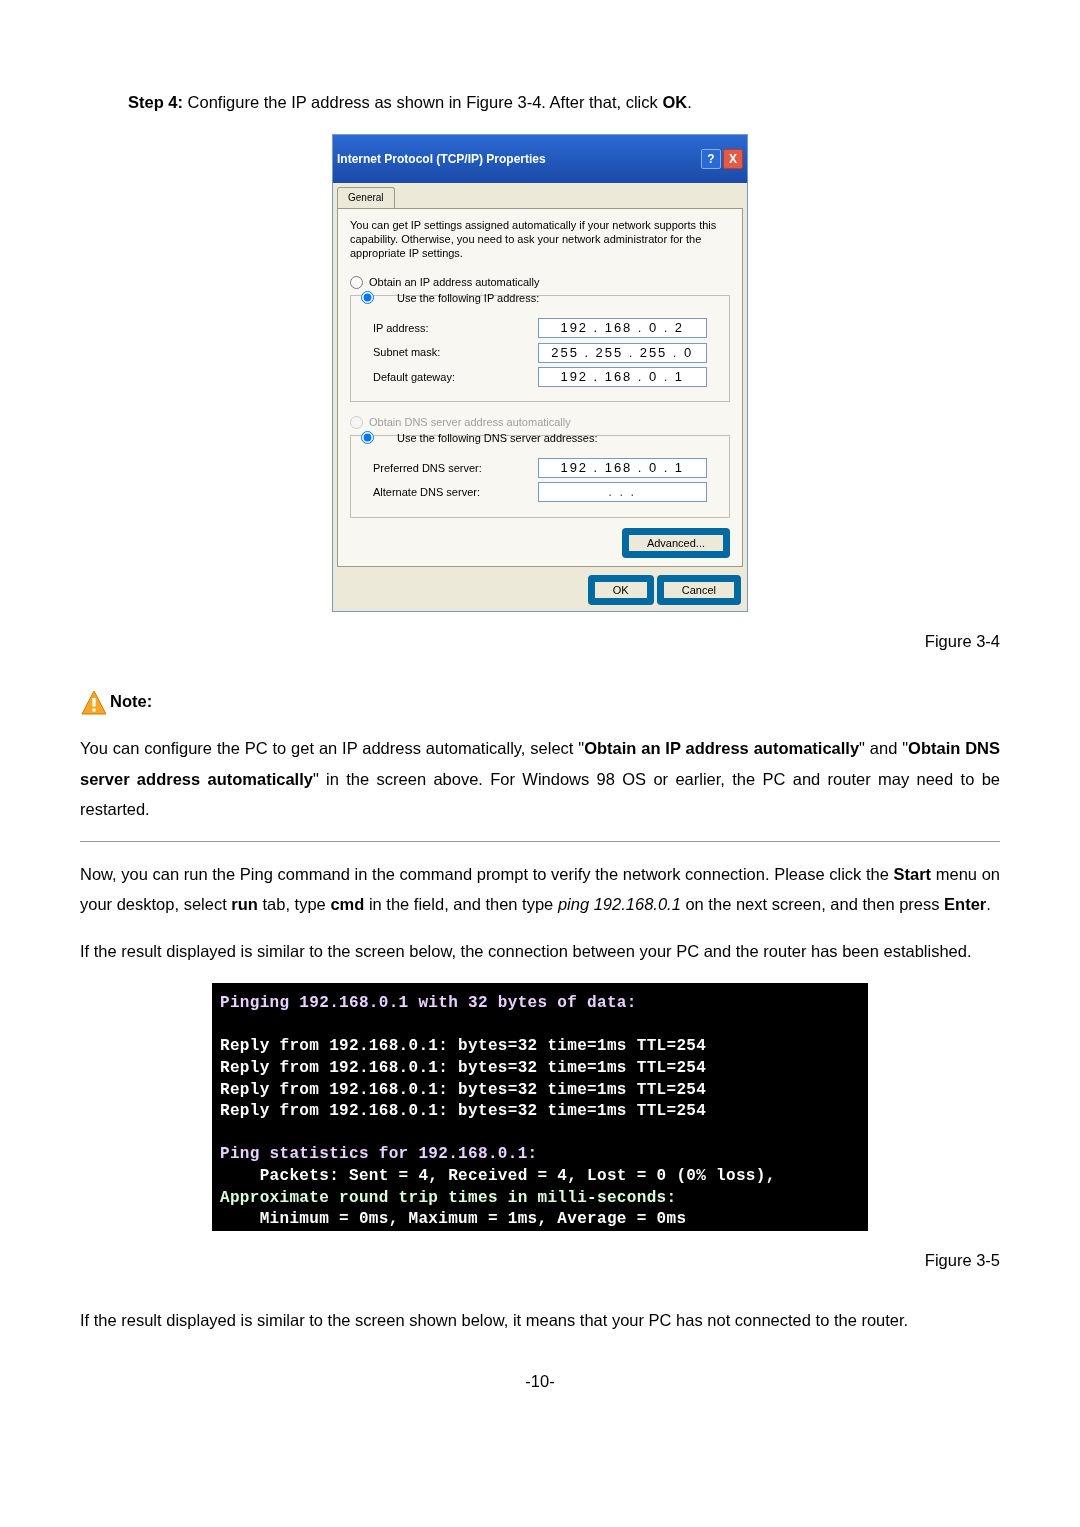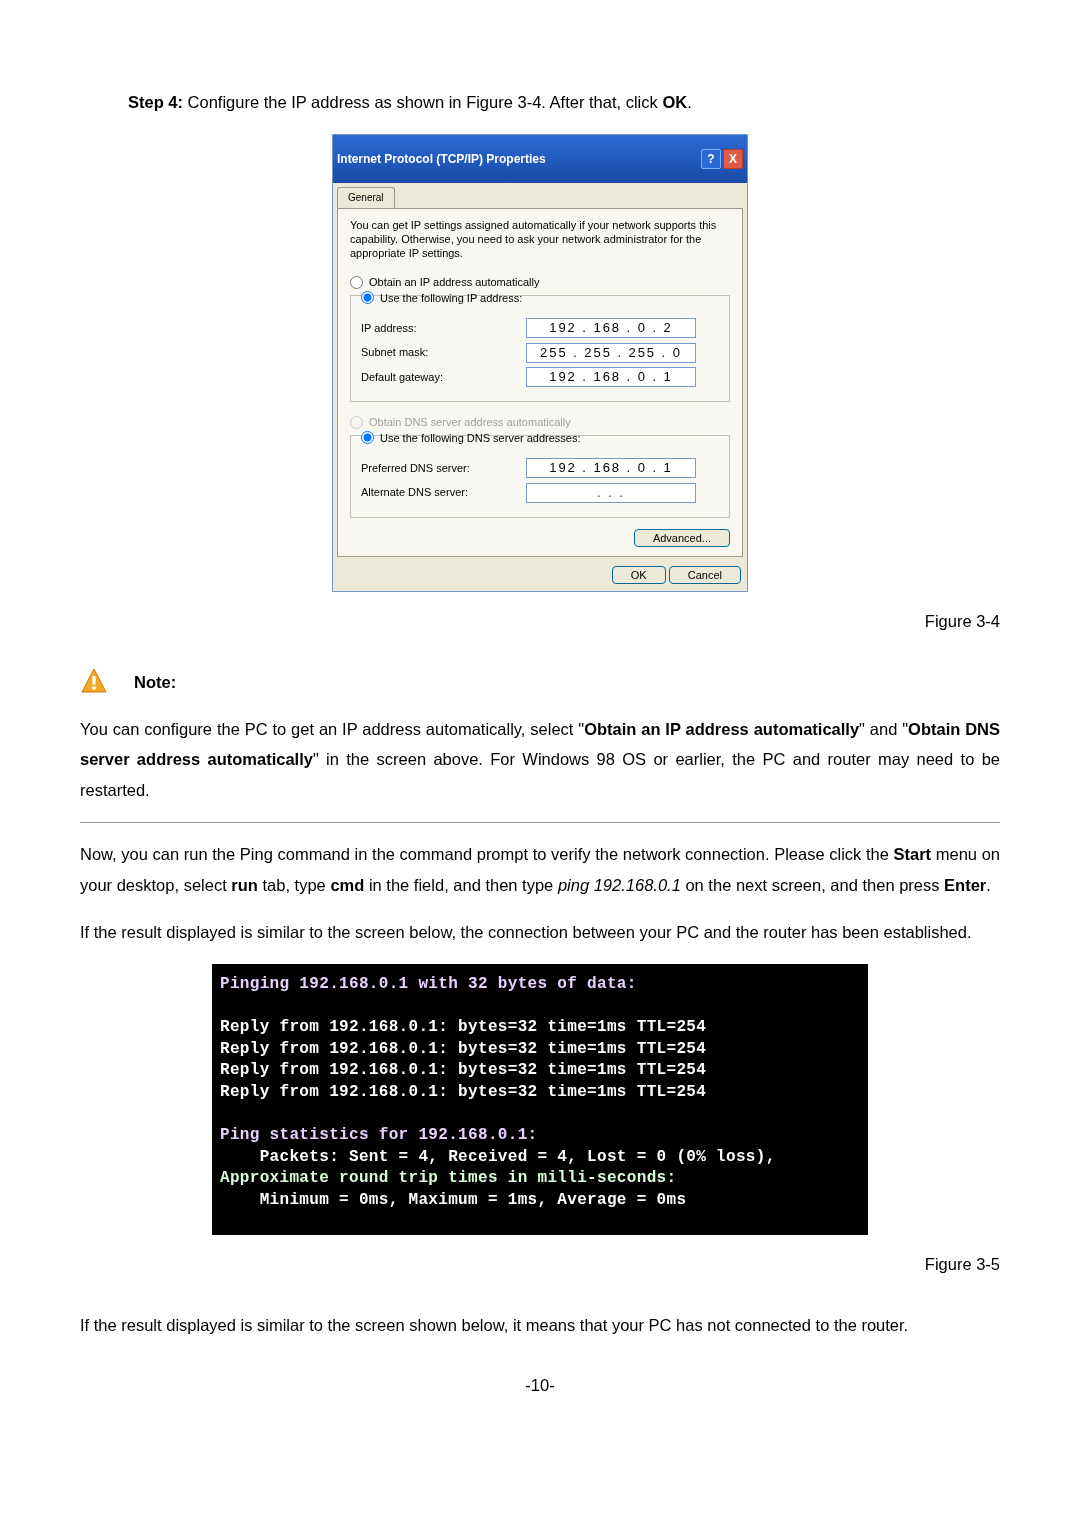--- a/index.html
+++ b/index.html
@@ -77,68 +77,68 @@
   .group {
     border: 1px solid #c0c0b4;
     padding: 6px 10px 10px;
     margin-bottom: 10px;
     position: relative;
   }
   .group-legend {
     position: relative;
     top: -14px;
     margin-bottom: -8px;
-    display: flex; align-items: center; gap: 6px;
-  }
-  .form-row { display: flex; align-items: flex-end; margin: 4px 0; }
+    display: flex; align-items: center; gap: 23px;
+  }
+  .form-row { display: flex; align-items: center; margin: 4px 12px; }
   .form-label { width: 165px; font-size: 11px; }
   .ip-input {
     border: 1px solid #7a99c9;
     background: #fff;
     height: 18px;
     width: 168px;
     display: flex;
     align-items: center;
     justify-content: center;
     font-size: 13px;
     letter-spacing: 0.15em;
   }
   .ip-input.empty { color: #444; }
   .btn-row-right { text-align: right; margin-top: 6px; }
   .win-btn {
-    border: 1px solid #0369a1;
+    border: 7px solid #0369a1;
     background: #ece9d8;
     padding: 2px 18px;
     font-size: 11px;
     border-radius: 4px;
     font-family: Tahoma, Arial, sans-serif;
   }
   .bottom-btns { text-align: right; padding: 4px 6px 6px; }
 
   .fig-caption { text-align: right; margin: 14px 0 30px; }
 
   
-  .note-row { display: flex; align-items: flex-start; gap: 26px; margin-bottom: 2px; }
+  .note-row { display: flex; align-items: flex-end; gap: 2px; margin-bottom: 2px; }
   .note-icon {
     width: 28px; height: 28px;
     display: flex; align-items: center; justify-content: center;
   }
   .note-icon svg { display: block; }
   .para { text-align: justify; }
 
   .hr { border: none; border-top: 1px solid #999; margin: 14px 0; }
 
   
   .terminal {
     background: #000;
     color: #fff;
     font-family: "Courier New", monospace;
     font-size: 16px;
     font-weight: bold;
-    padding: 10px 8px 24px;
+    padding: 10px 8px 0;
     width: 640px;
     margin: 0 auto;
     line-height: 1.35;
     white-space: pre;
     letter-spacing: 0.02em;
   }
   .terminal .first { color: #e8d0ff; }
   .terminal .stats { color: #e8d0ff; }
   .terminal .approx { color: #d8ffd8; }
 

